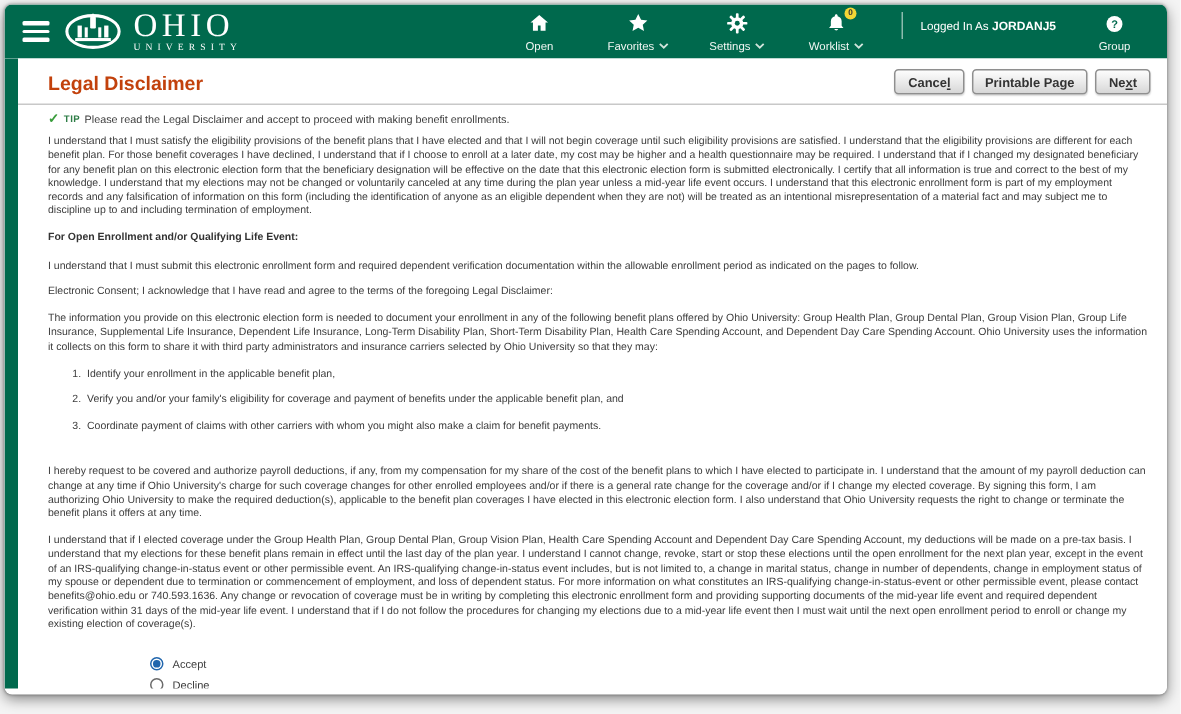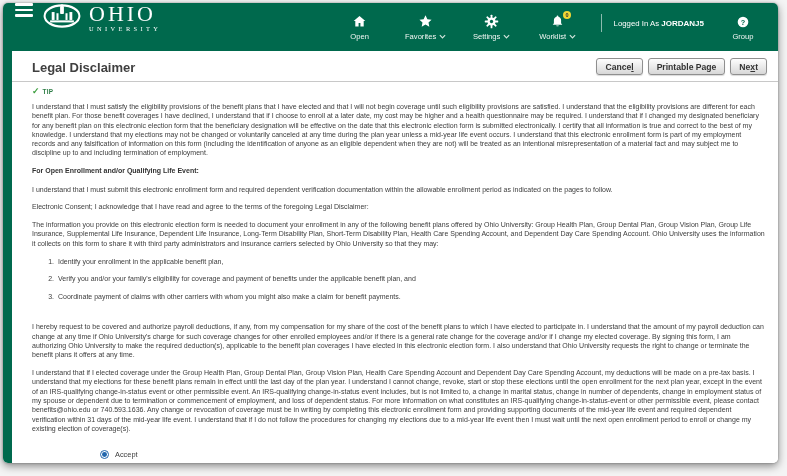--- a/index.html
+++ b/index.html
@@ -9,21 +9,21 @@
     font-family:"Liberation Sans",sans-serif;
     -webkit-font-smoothing:antialiased;
   }
   .card{
     position:absolute;left:3px;top:3px;width:775px;height:460px;
     background:#fff;border-radius:5px;overflow:hidden;
     box-shadow:0 3px 9px rgba(0,0,0,.45), 0 0 2px rgba(0,0,0,.35);
   }
   
   .header{
-    height:48px;background:#00694d;display:flex;
+    height:36px;background:#00694d;display:flex;align-items:center;
     color:#fff;padding:0 10px 0 8px;box-sizing:border-box;
   }
   .hamburger{width:18px;display:flex;flex-direction:column;gap:3px;cursor:pointer;margin:0 10px 0 4px;}
   .hamburger span{display:block;height:2.6px;background:#fff;border-radius:1px;}
   .logo-svg{margin-right:8px;flex:0 0 auto;}
   .wordmark{display:flex;flex-direction:column;line-height:1;margin-right:6px;}
   .wordmark .ohio{font-family:"Liberation Serif",serif;font-size:22px;letter-spacing:3px;font-weight:500;}
   .wordmark .univ{font-family:"Liberation Serif",serif;font-size:6.4px;letter-spacing:3.4px;margin-top:1px;}
   .app-title{font-size:10px;font-weight:bold;align-self:center;margin-top:2px;}
   .hdr-right{margin-left:auto;display:flex;align-items:center;gap:0;}
@@ -41,21 +41,21 @@
   }
   .hdr-divider{width:1px;height:18px;background:rgba(255,255,255,.55);margin:0 12px 8px 10px;}
   .logged-in{font-size:7.8px;margin:0 14px 8px 0;white-space:nowrap;}
   .logged-in b{font-size:8px;}
   
   .content{
     height:420px;border-left:9px solid #00694d;box-sizing:border-box;
     padding:7px 11px 0 12px;overflow:hidden;position:relative;background:#fff;
   }
   .title-row{display:flex;align-items:flex-start;}
-  .page-title{font-size:13px;font-weight:bold;color:#404040;margin:2px 0 6px 8px;}
+  .page-title{font-size:13px;font-weight:bold;color:#c2410c;margin:2px 0 6px 8px;}
   .btn-group{margin-left:auto;display:flex;gap:5px;}
   .btn{
     font-family:"Liberation Sans",sans-serif;font-size:8.6px;font-weight:bold;color:#333;
     background:linear-gradient(#fdfdfd,#e9e9e9 55%,#d7d7d7);
     border:1px solid #8f8f8f;border-radius:3px;padding:2.5px 8px;cursor:pointer;
     box-shadow:0 1px 1px rgba(0,0,0,.15);white-space:nowrap;
   }
   .btn .ak{text-decoration:underline;}
   .sep{border-bottom:1px solid #c8c8c8;margin:0 -11px 0 -12px;}
   .tip-row{display:flex;align-items:center;gap:3px;margin:5px 0 6px 8px;}
@@ -209,20 +209,21 @@
         <button class="btn"><span>Printable Page</span><span class="ak"></span><span></span></button>
         <button class="btn"><span>Ne</span><span class="ak">x</span><span>t</span></button>
       </div>
     </div>
 
     <div class="sep"></div>
 
     <div class="tip-row">
       <span class="tip-check">✓</span>
       <span class="tip-label">TIP</span>
+      <span class="tip-text">Please read the Legal Disclaimer and accept to proceed with making benefit enrollments.</span>
     </div>
 
     <div class="legal">
       <p>I understand that I must satisfy the eligibility provisions of the benefit plans that I have elected and that I will not begin coverage until such eligibility provisions are satisfied. I understand that the eligibility provisions are different for each benefit plan. For those benefit coverages I have declined, I understand that if I choose to enroll at a later date, my cost may be higher and a health questionnaire may be required. I understand that if I changed my designated beneficiary for any benefit plan on this electronic election form that the beneficiary designation will be effective on the date that this electronic election form is submitted electronically. I certify that all information is true and correct to the best of my knowledge. I understand that my elections may not be changed or voluntarily canceled at any time during the plan year unless a mid-year life event occurs. I understand that this electronic enrollment form is part of my employment records and any falsification of information on this form (including the identification of anyone as an eligible dependent when they are not) will be treated as an intentional misrepresentation of a material fact and may subject me to discipline up to and including termination of employment.</p>
       <p class="subhead">For Open Enrollment and/or Qualifying Life Event:</p>
       <p>I understand that I must submit this electronic enrollment form and required dependent verification documentation within the allowable enrollment period as indicated on the pages to follow.</p>
       <p>Electronic Consent; I acknowledge that I have read and agree to the terms of the foregoing Legal Disclaimer:</p>
       <p>The information you provide on this electronic election form is needed to document your enrollment in any of the following benefit plans offered by Ohio University: Group Health Plan, Group Dental Plan, Group Vision Plan, Group Life Insurance, Supplemental Life Insurance, Dependent Life Insurance, Long-Term Disability Plan, Short-Term Disability Plan, Health Care Spending Account, and Dependent Day Care Spending Account. Ohio University uses the information it collects on this form to share it with third party administrators and insurance carriers selected by Ohio University so that they may:</p>
       <ol>
         <li><span>Identify your enrollment in the applicable benefit plan,</span></li>

